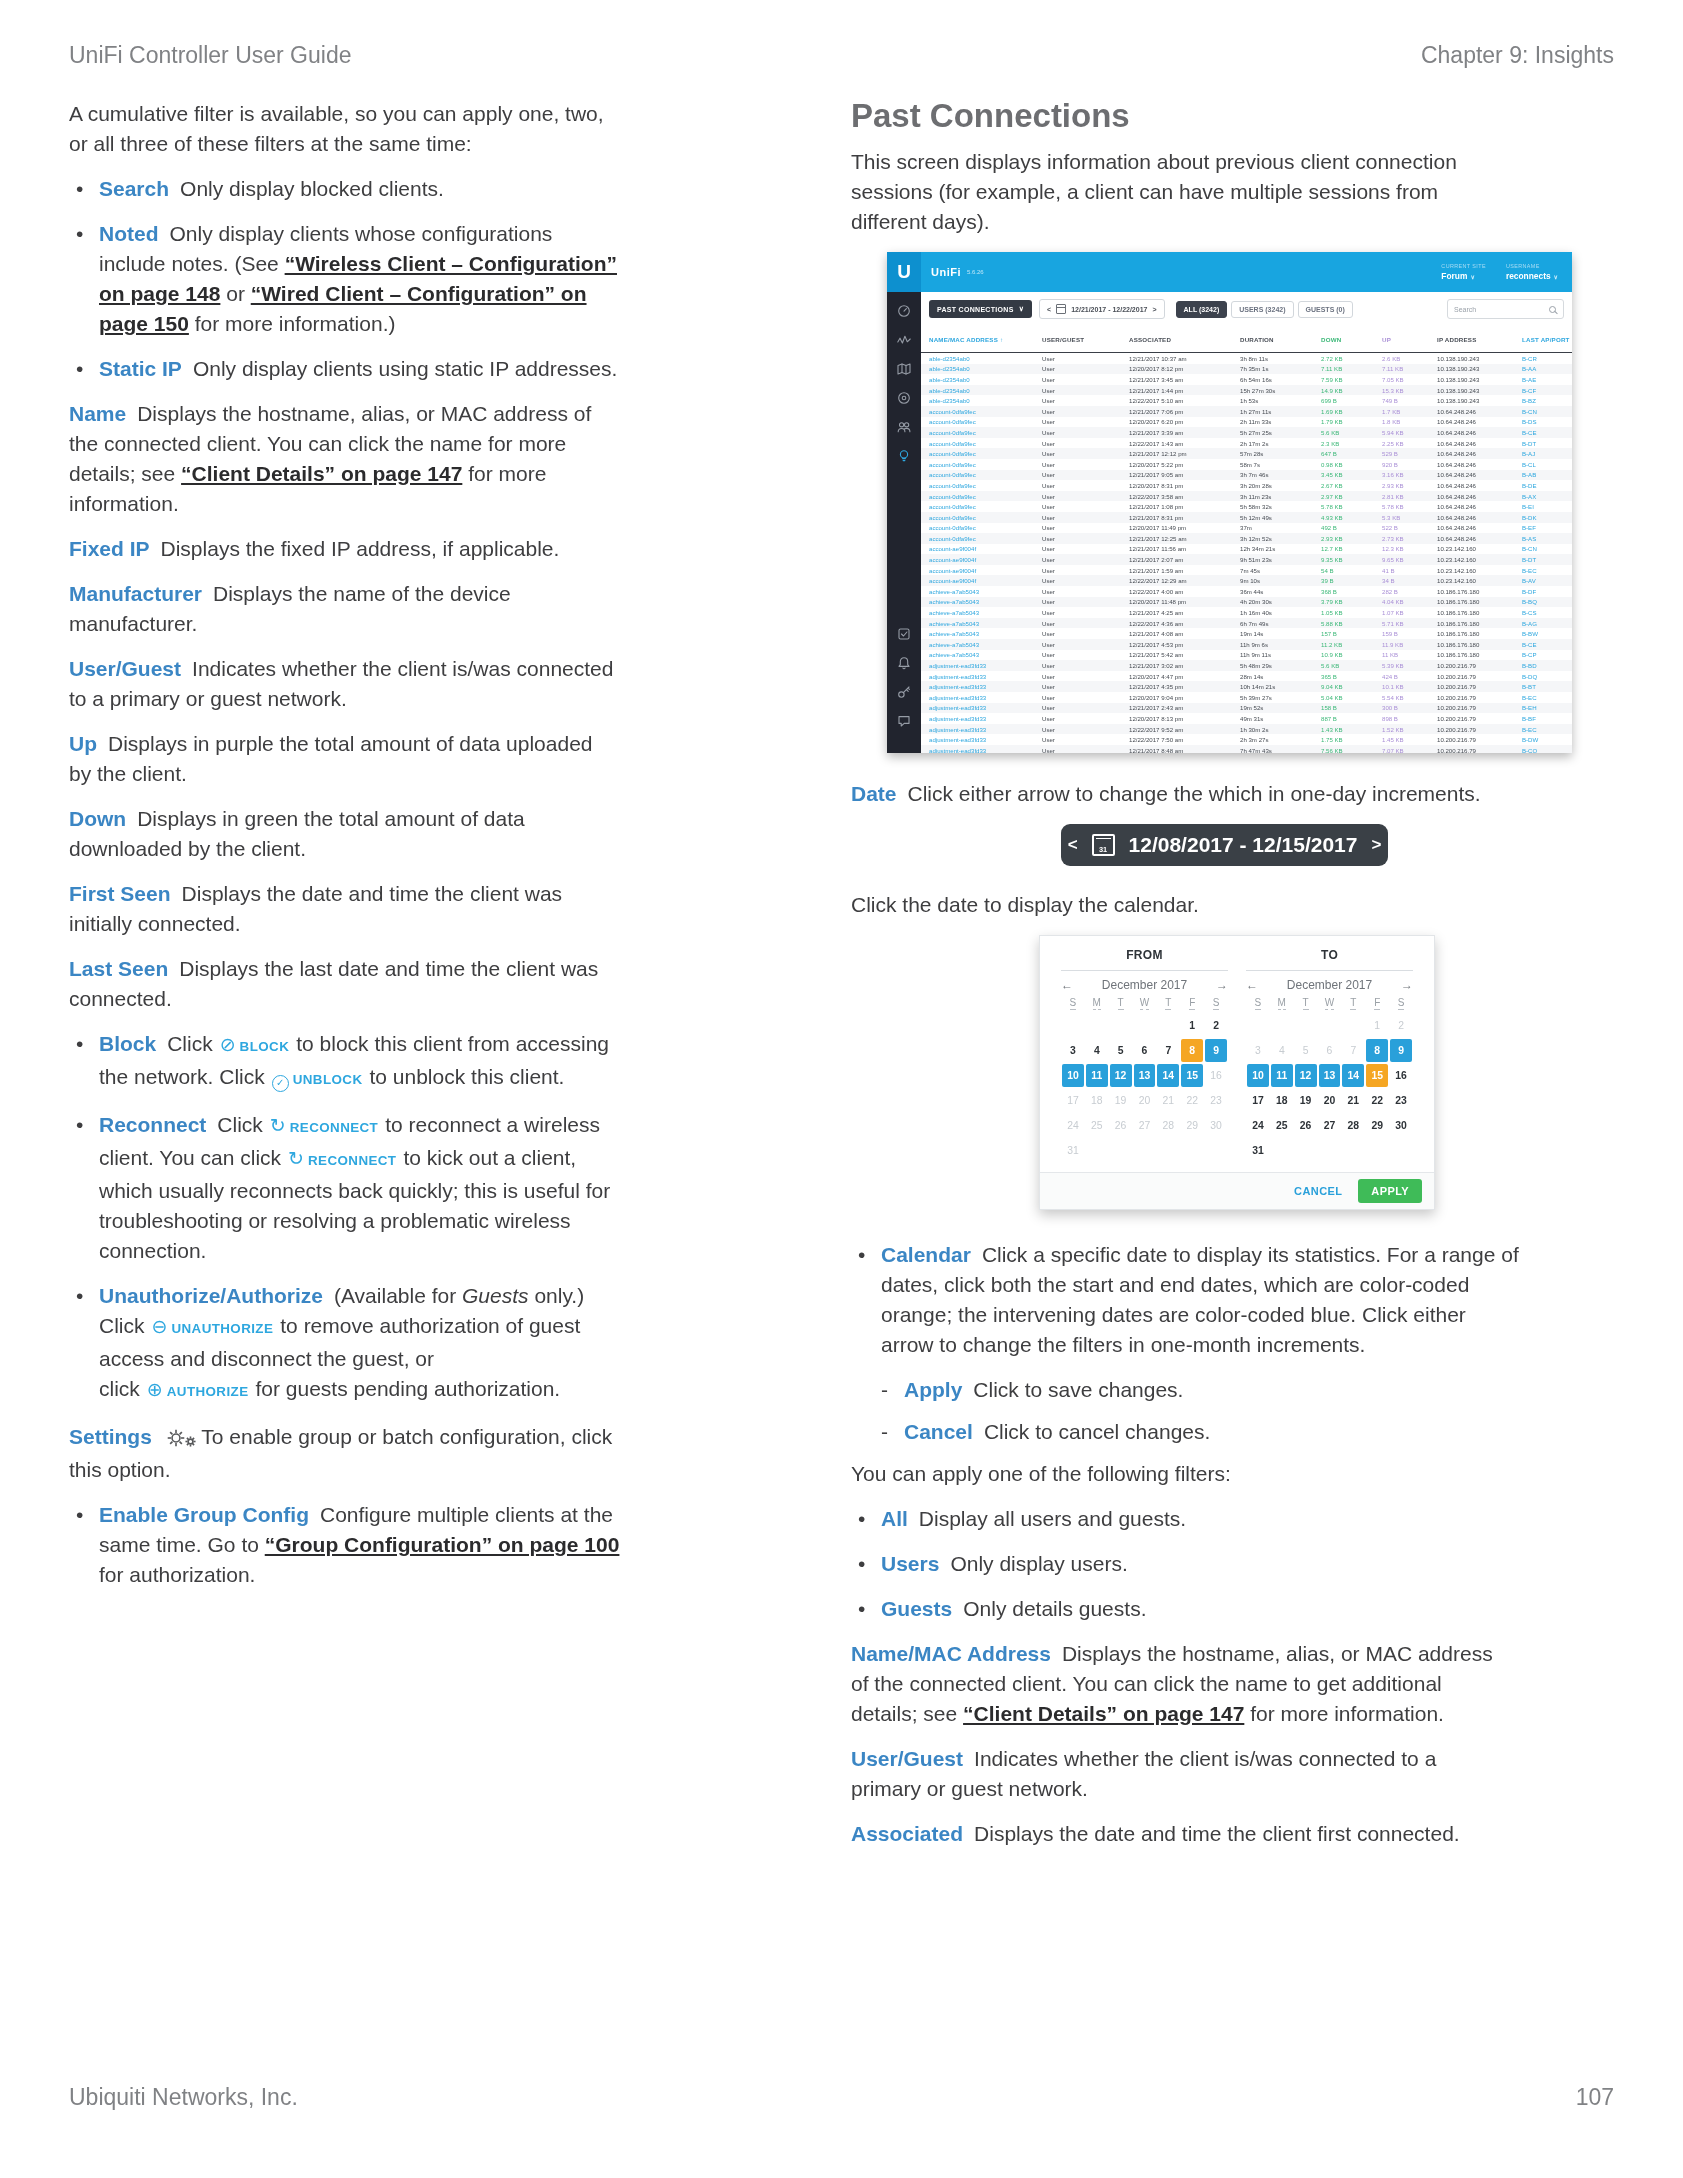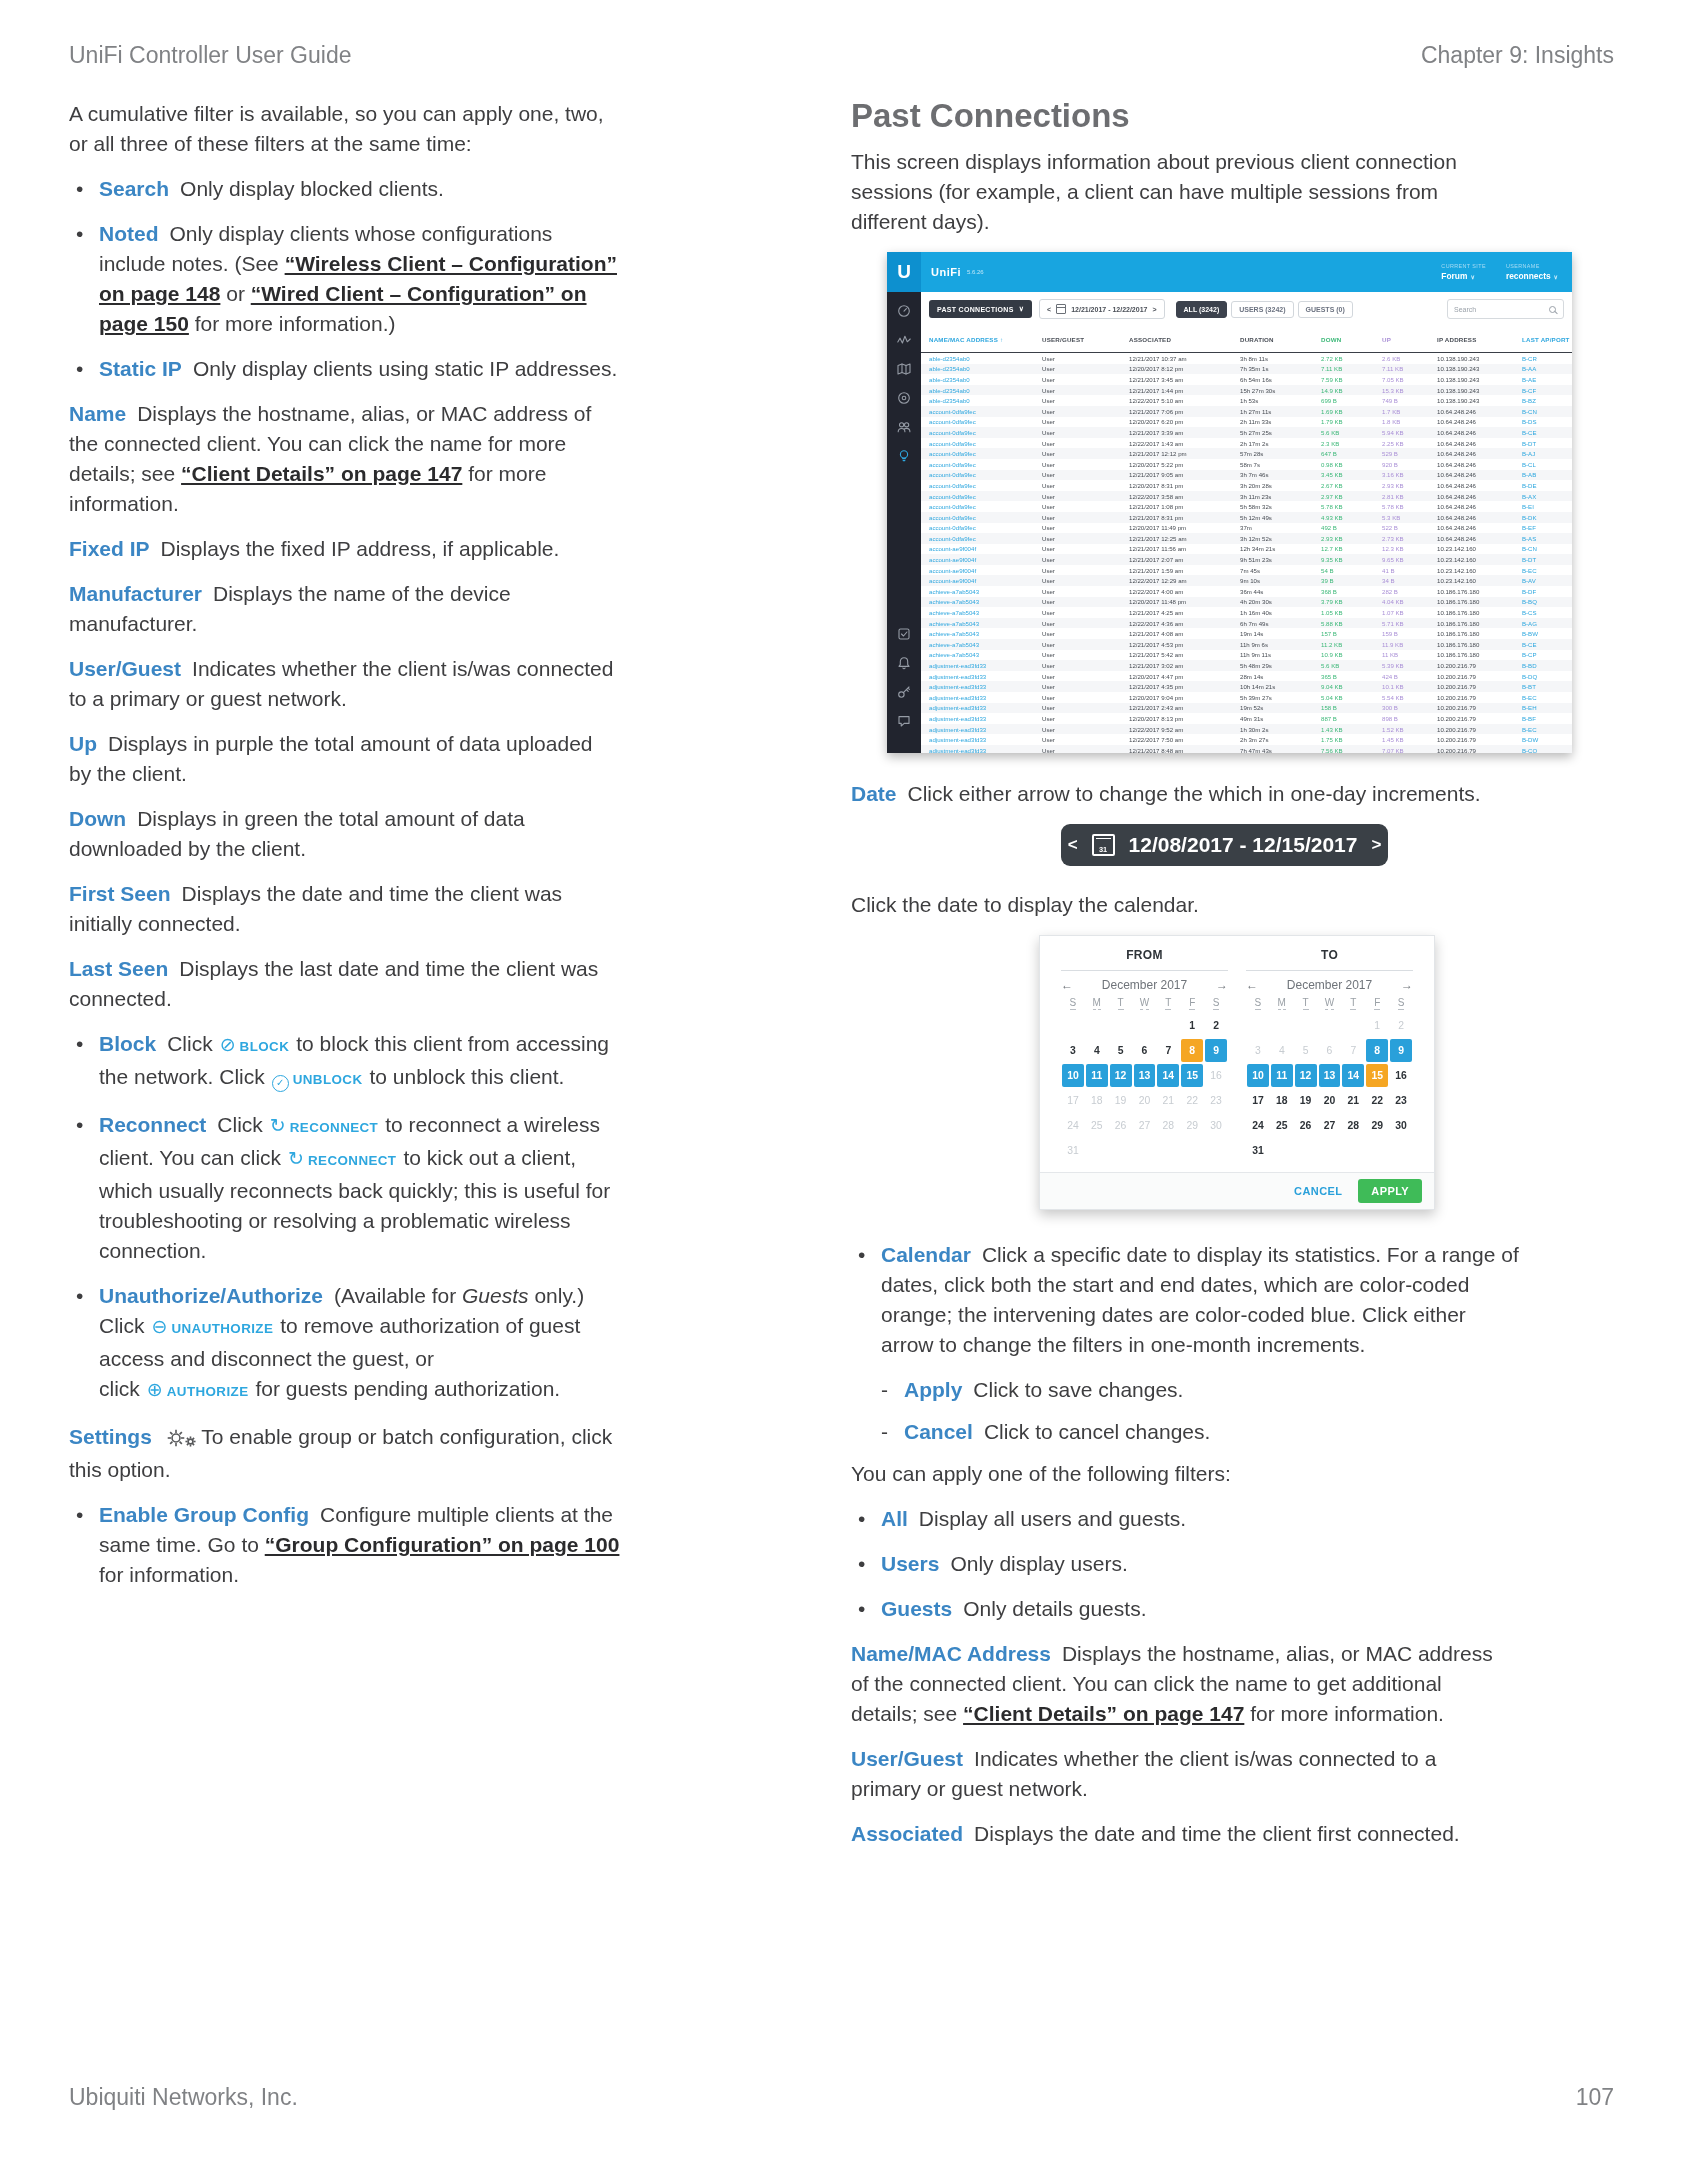--- a/index.html
+++ b/index.html
@@ -147,21 +147,21 @@
           <circle cx="5.5" cy="5.5" r="2.42"></circle>
           <line x1="8.58" y1="5.5" x2="10.56" y2="5.5"></line>
           <line x1="7.677888886054567" y1="7.677888886054566" x2="9.077960312803931" y2="9.07796031280393"></line>
           <line x1="5.5" y1="8.58" x2="5.5" y2="10.56"></line>
           <line x1="3.3221111139454336" y1="7.677888886054567" x2="1.92203968719607" y2="9.077960312803931"></line>
           <line x1="2.42" y1="5.5" x2="0.4399999999999995" y2="5.500000000000001"></line>
           <line x1="3.322111113945433" y1="3.3221111139454336" x2="1.9220396871960688" y2="1.92203968719607"></line>
           <line x1="5.499999999999999" y1="2.42" x2="5.499999999999999" y2="0.4399999999999995"></line>
           <line x1="7.677888886054566" y1="3.322111113945433" x2="9.07796031280393" y2="1.9220396871960688"></line>
         </svg></span><span>  To enable group or batch configuration, click this option.</span></div>
-    <div class="bullet"><span class="marker">•</span><span class="term">Enable Group Config</span><span>Configure multiple clients at the same time. Go to </span><span class="xref">“Group Configuration” on page 100</span><span> for information.</span></div>
+    <div class="bullet"><span class="marker">•</span><span class="term">Enable Group Config</span><span>Configure multiple clients at the same time. Go to </span><span class="xref">“Group Configuration” on page 100</span><span> for authorization.</span></div>
   </div>
 
 <div class="rc">
   <div>
       <div class="h1">Past Connections</div>
       <div class="para"><span>This screen displays information about previous client connection sessions (for example, a client can have multiple sessions from different days).</span></div>
     </div>
 
   <div class="shot">
     <div class="sidebar" id="sb-icons">

